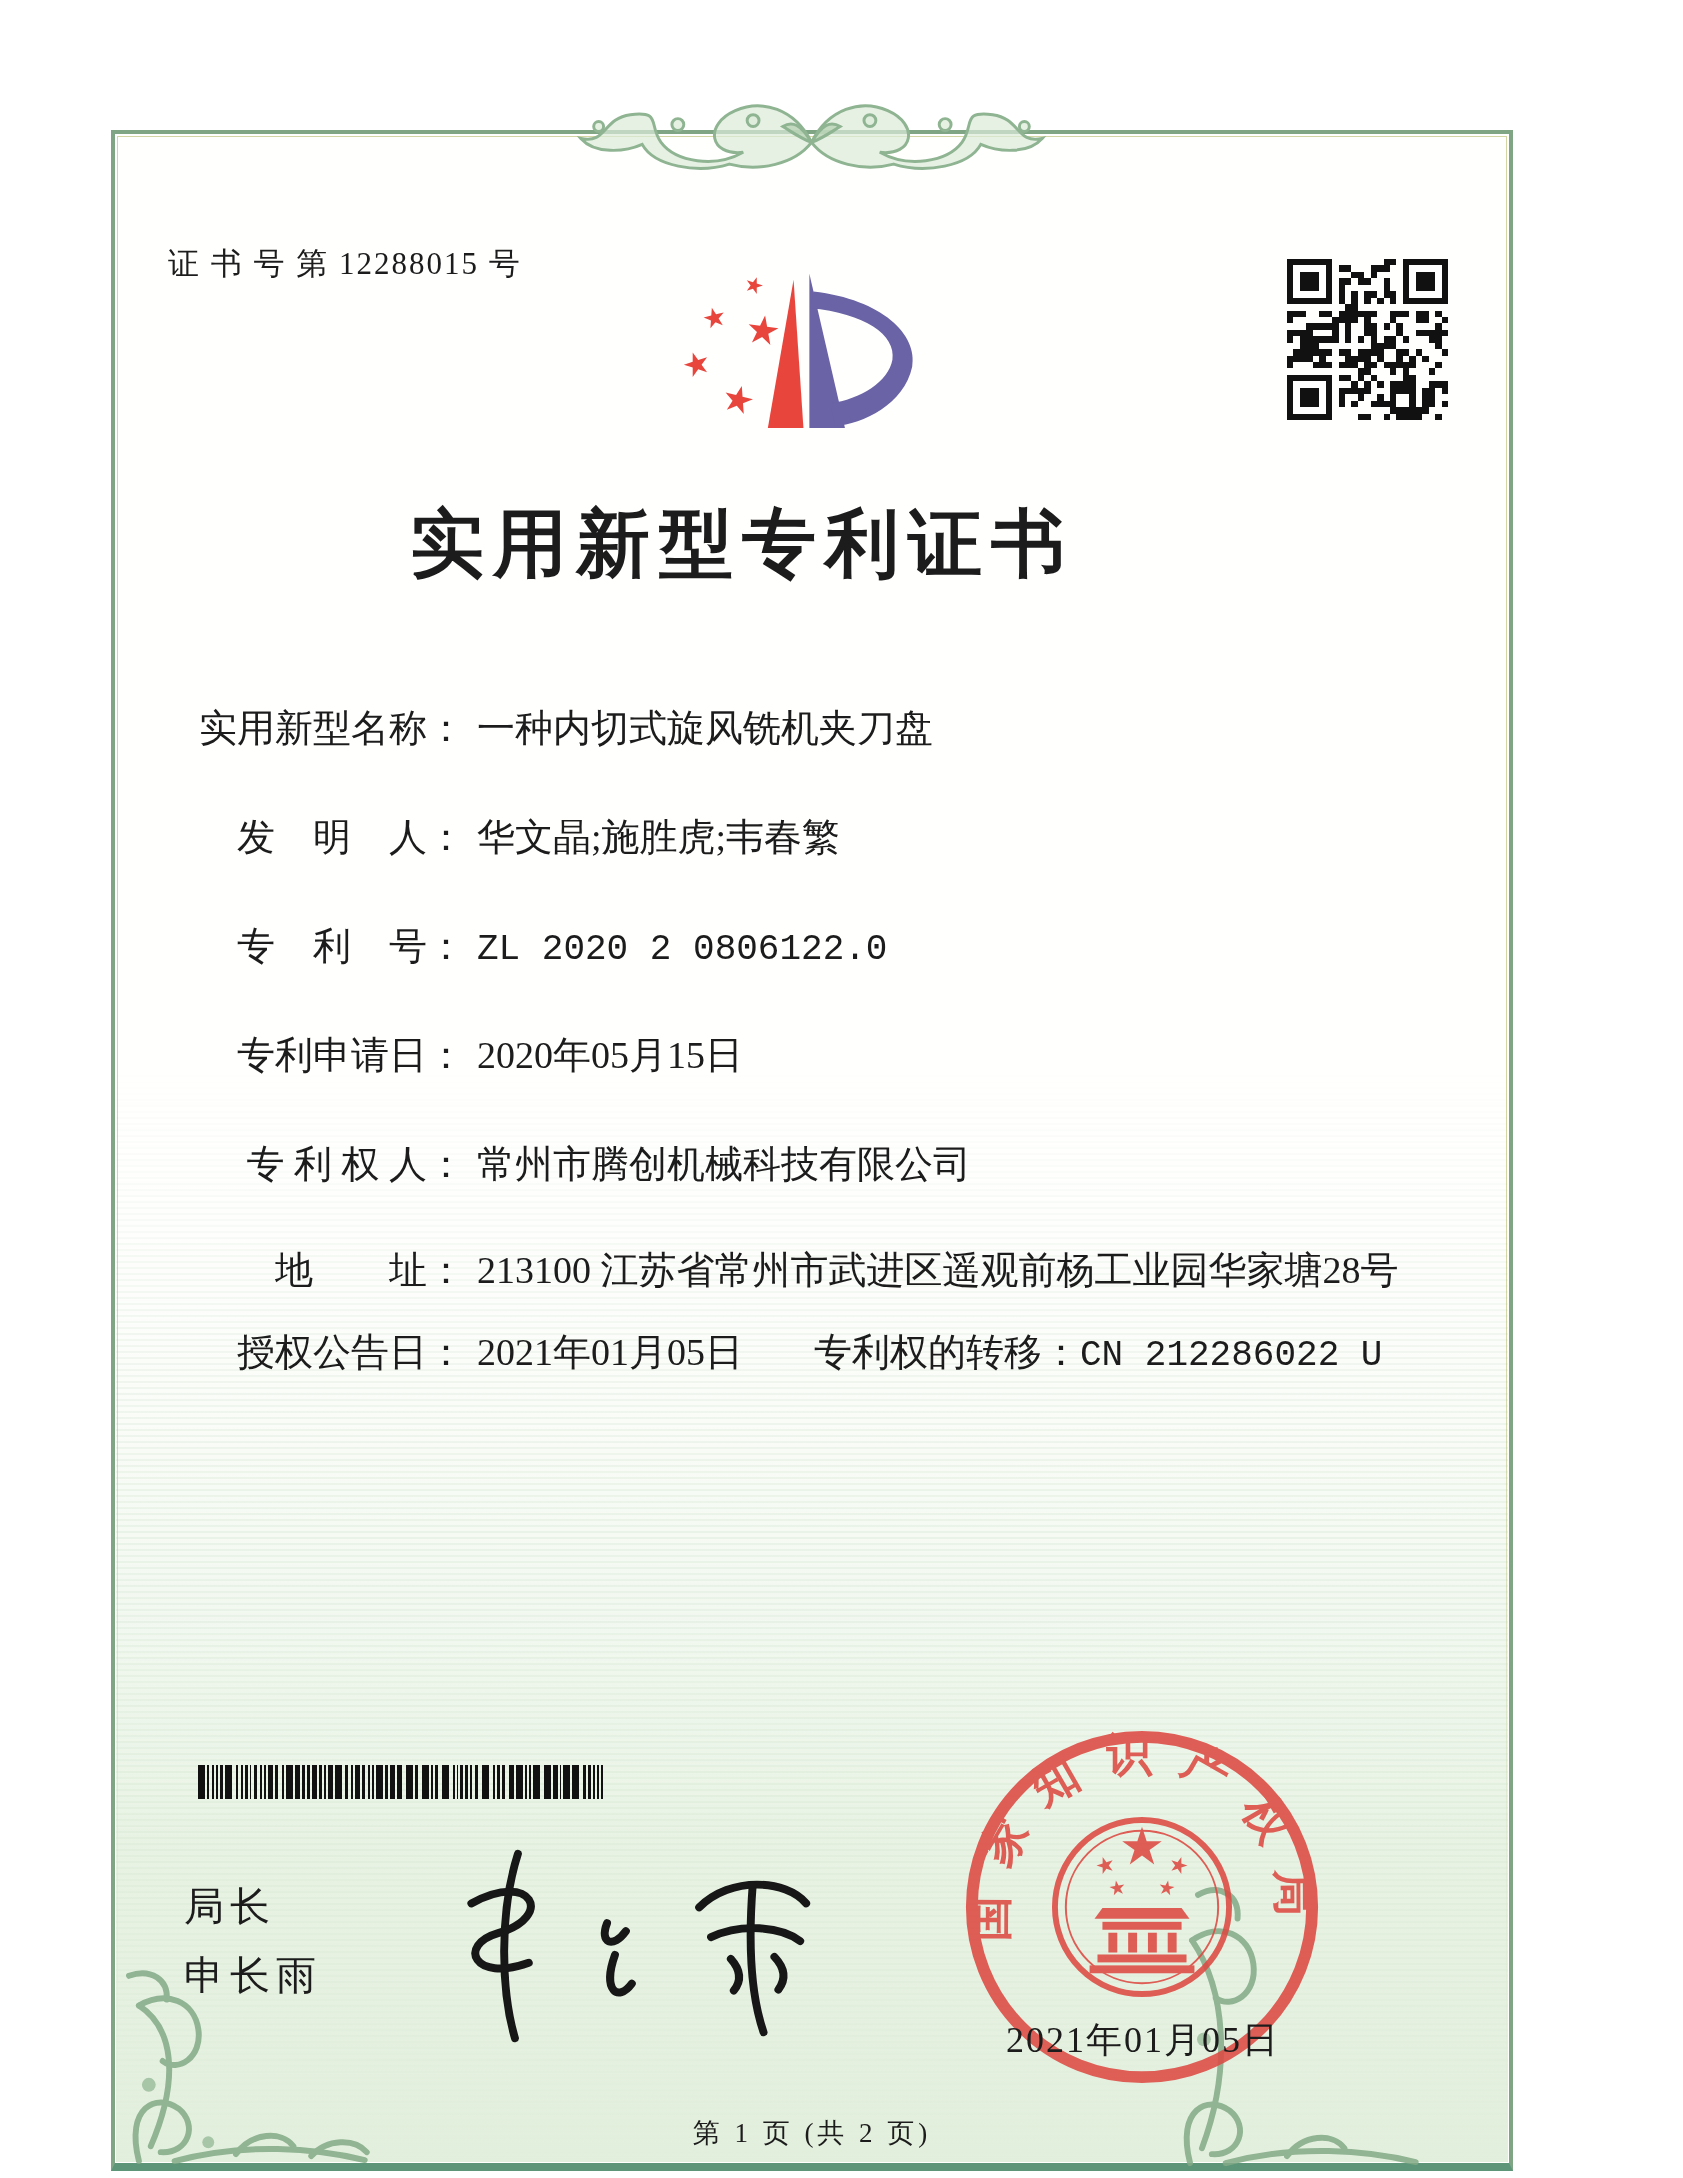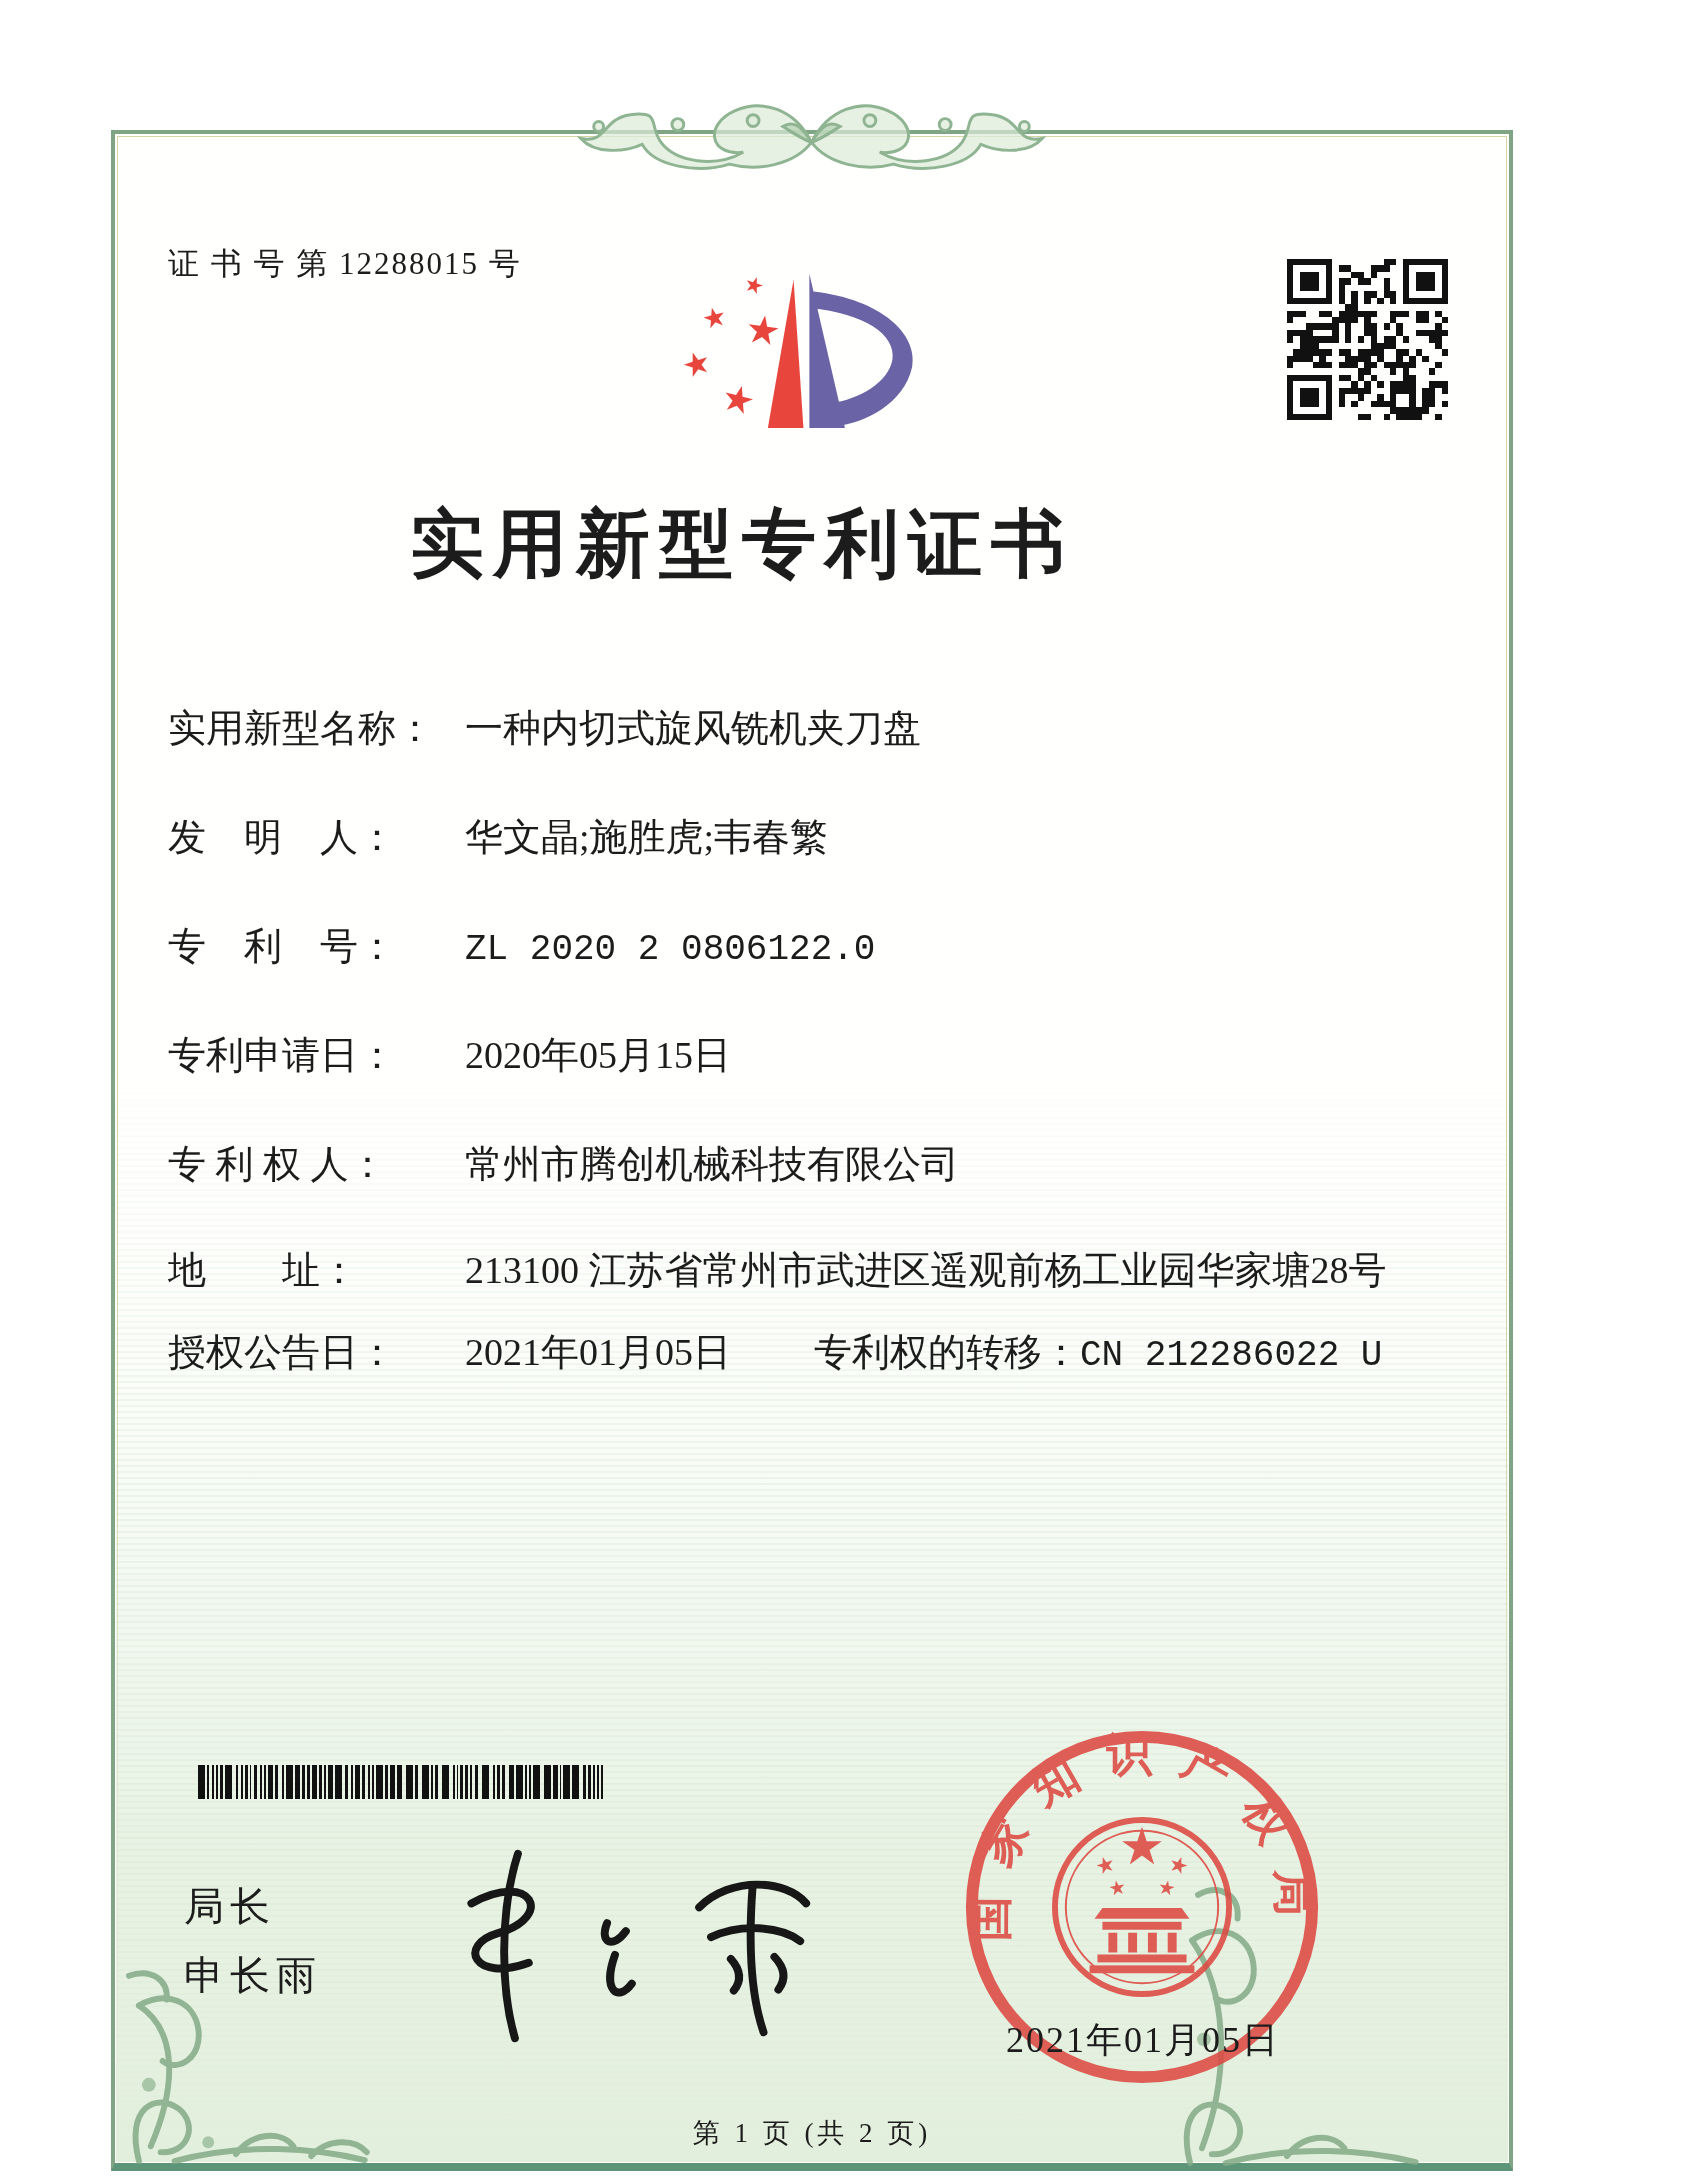--- a/index.html
+++ b/index.html
@@ -27,22 +27,22 @@
     mask-image:linear-gradient(180deg, transparent 0%, rgba(0,0,0,.45) 30%, #000 70%);
     z-index:0;
   }
   
   .cert-no{left:168px;top:243px;font-size:31px;letter-spacing:2px;z-index:2;}
   .title{
     left:111px;top:495px;width:1262px;text-align:center;
     font-size:74px;font-weight:bold;letter-spacing:9px;z-index:2;
   }
   .row{left:168px;font-size:38px;white-space:nowrap;z-index:2;}
-  .row .label{display:inline-block;min-width:297px;}
-  .row .value{margin-left:0;text-align:right;}
+  .row .label{display:inline-block;min-width:297px;text-align:right;}
+  .row .value{margin-left:12px;text-align:right;}
   .mono{font-family:"Liberation Mono","DejaVu Sans Mono",monospace;font-size:36px;}
   .row2-label{left:814px;font-size:38px;z-index:2;}
   .bodytext{
     left:168px;top:1364px;width:1317px;font-size:34px;line-height:51px;
     text-align:justify;z-index:2;
   }
   .bodytext p{margin:0;text-indent:2em;}
   .director{left:184px;font-family:"Liberation Sans","DejaVu Sans",sans-serif;
     font-size:40px;letter-spacing:6px;font-weight:500;z-index:2;}
   .seal-date{left:965px;top:2016px;width:356px;text-align:center;font-size:36px;

